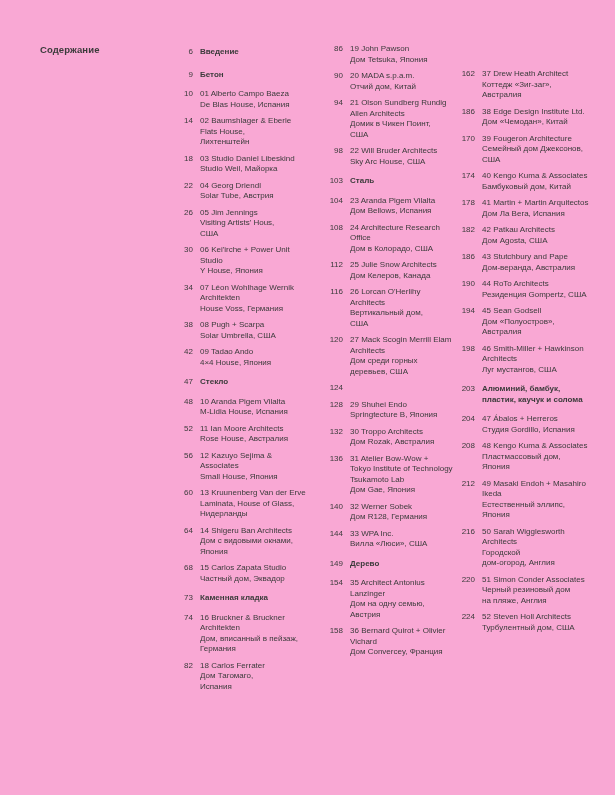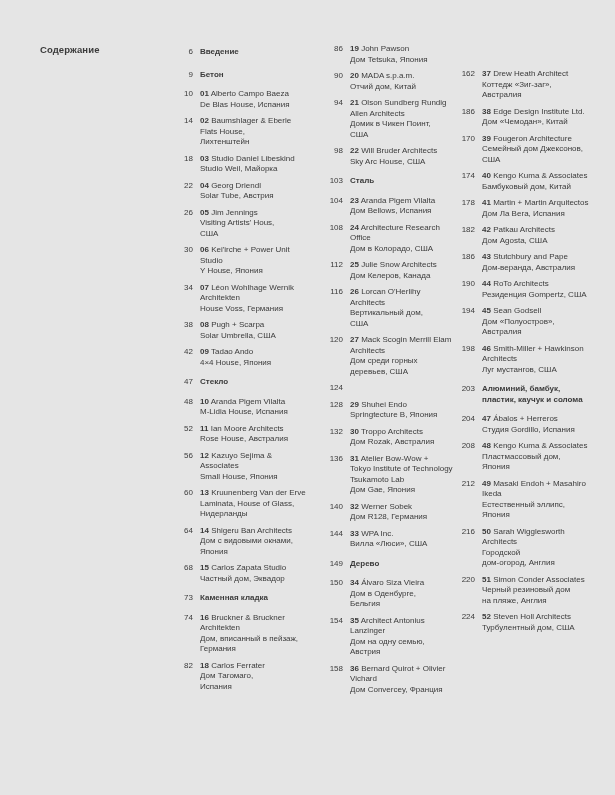--- a/index.html
+++ b/index.html
@@ -3,38 +3,38 @@
 <meta charset="utf-8">
 <style>
   html,body{margin:0;padding:0;}
   body{
     width:615px;height:795px;position:relative;
     background:#ffffff;
     font-family:"Liberation Sans","DejaVu Sans",sans-serif;
     color:#3b3b3b;
     overflow:hidden;
   }
-  .page{position:absolute;inset:0;background:#e5e5e5;}
+  .page{position:absolute;inset:0;background:#f9a8d4;}
   .title{
     position:absolute;left:40px;top:44px;
     font-size:9.5px;font-weight:bold;line-height:11px;
     letter-spacing:0.1px;
   }
   .col{position:absolute;top:44px;display:flex;flex-direction:column;}
   .col-1{left:159px;}
   .col-2{left:309px;}
   .col-3{left:441px;margin-top:25px;}
   .entry{display:flex;margin-bottom:6px;}
   .entry.heading{margin-top:3px;margin-bottom:9px;}
   .pg{
     width:34px;flex:0 0 34px;text-align:right;margin-right:7px;
     font-size:8px;line-height:10.5px;
   }
   .tx{font-size:8px;line-height:10.5px;white-space:nowrap;}
-  .ln b{font-weight:bold;}
+  .ln b{font-weight:normal;}
   .entry.heading .ln{font-weight:bold;}
 </style>
 </head>
 <body>
 
 <div class="page">
   <div class="title">Содержание</div>
   <div class="col col-1">
       <div class="entry heading">
         <div class="pg">6</div>
@@ -307,28 +307,20 @@
           <div class="ln">Вилла «Люси», США</div>
         </div>
       </div>
       <div class="entry heading">
         <div class="pg">149</div>
         <div class="tx">
           <div class="ln">Дерево</div>
         </div>
       </div>
       <div class="entry">
-        <div class="pg">150</div>
-        <div class="tx">
-          <div class="ln"><b>34</b> Álvaro Siza Vieira</div>
-          <div class="ln">Дом в Оденбурге,</div>
-          <div class="ln">Бельгия</div>
-        </div>
-      </div>
-      <div class="entry">
         <div class="pg">154</div>
         <div class="tx">
           <div class="ln"><b>35</b> Architect Antonius</div>
           <div class="ln">Lanzinger</div>
           <div class="ln">Дом на одну семью,</div>
           <div class="ln">Австрия</div>
         </div>
       </div>
       <div class="entry">
         <div class="pg">158</div>

